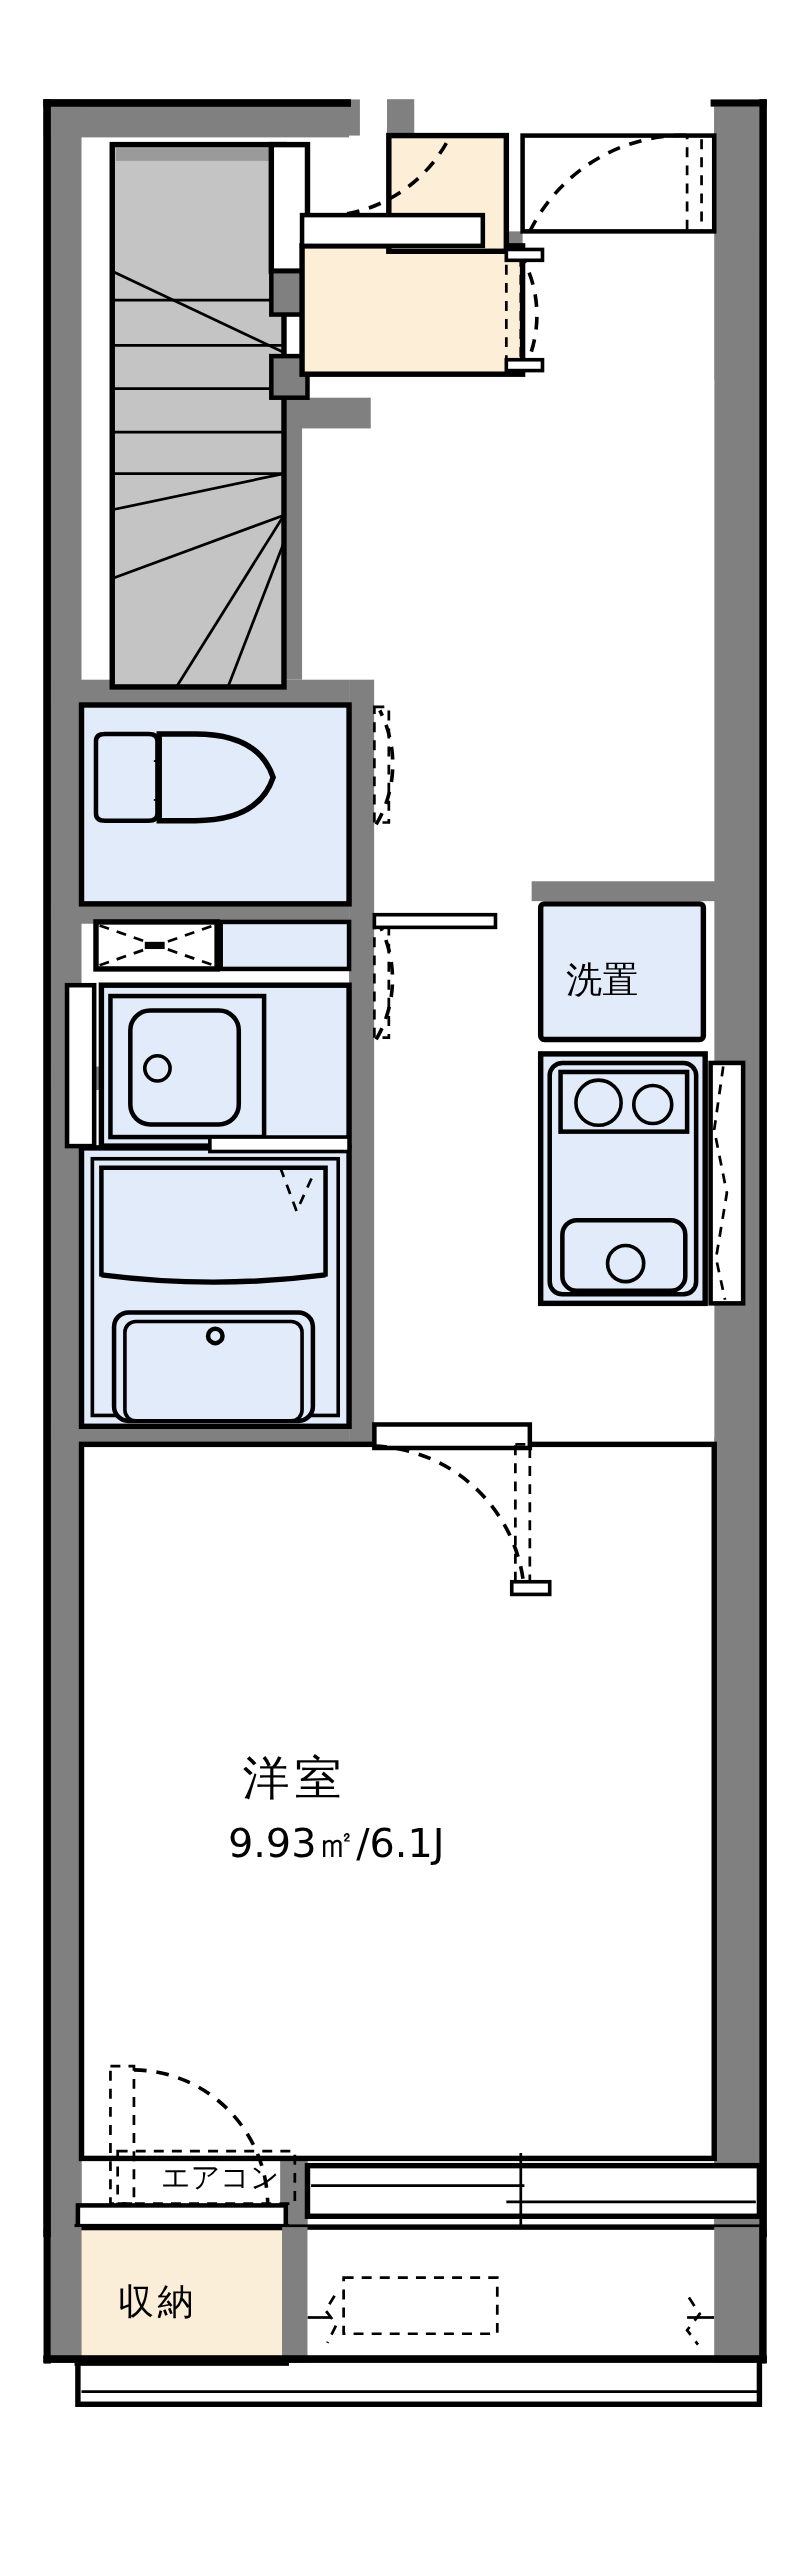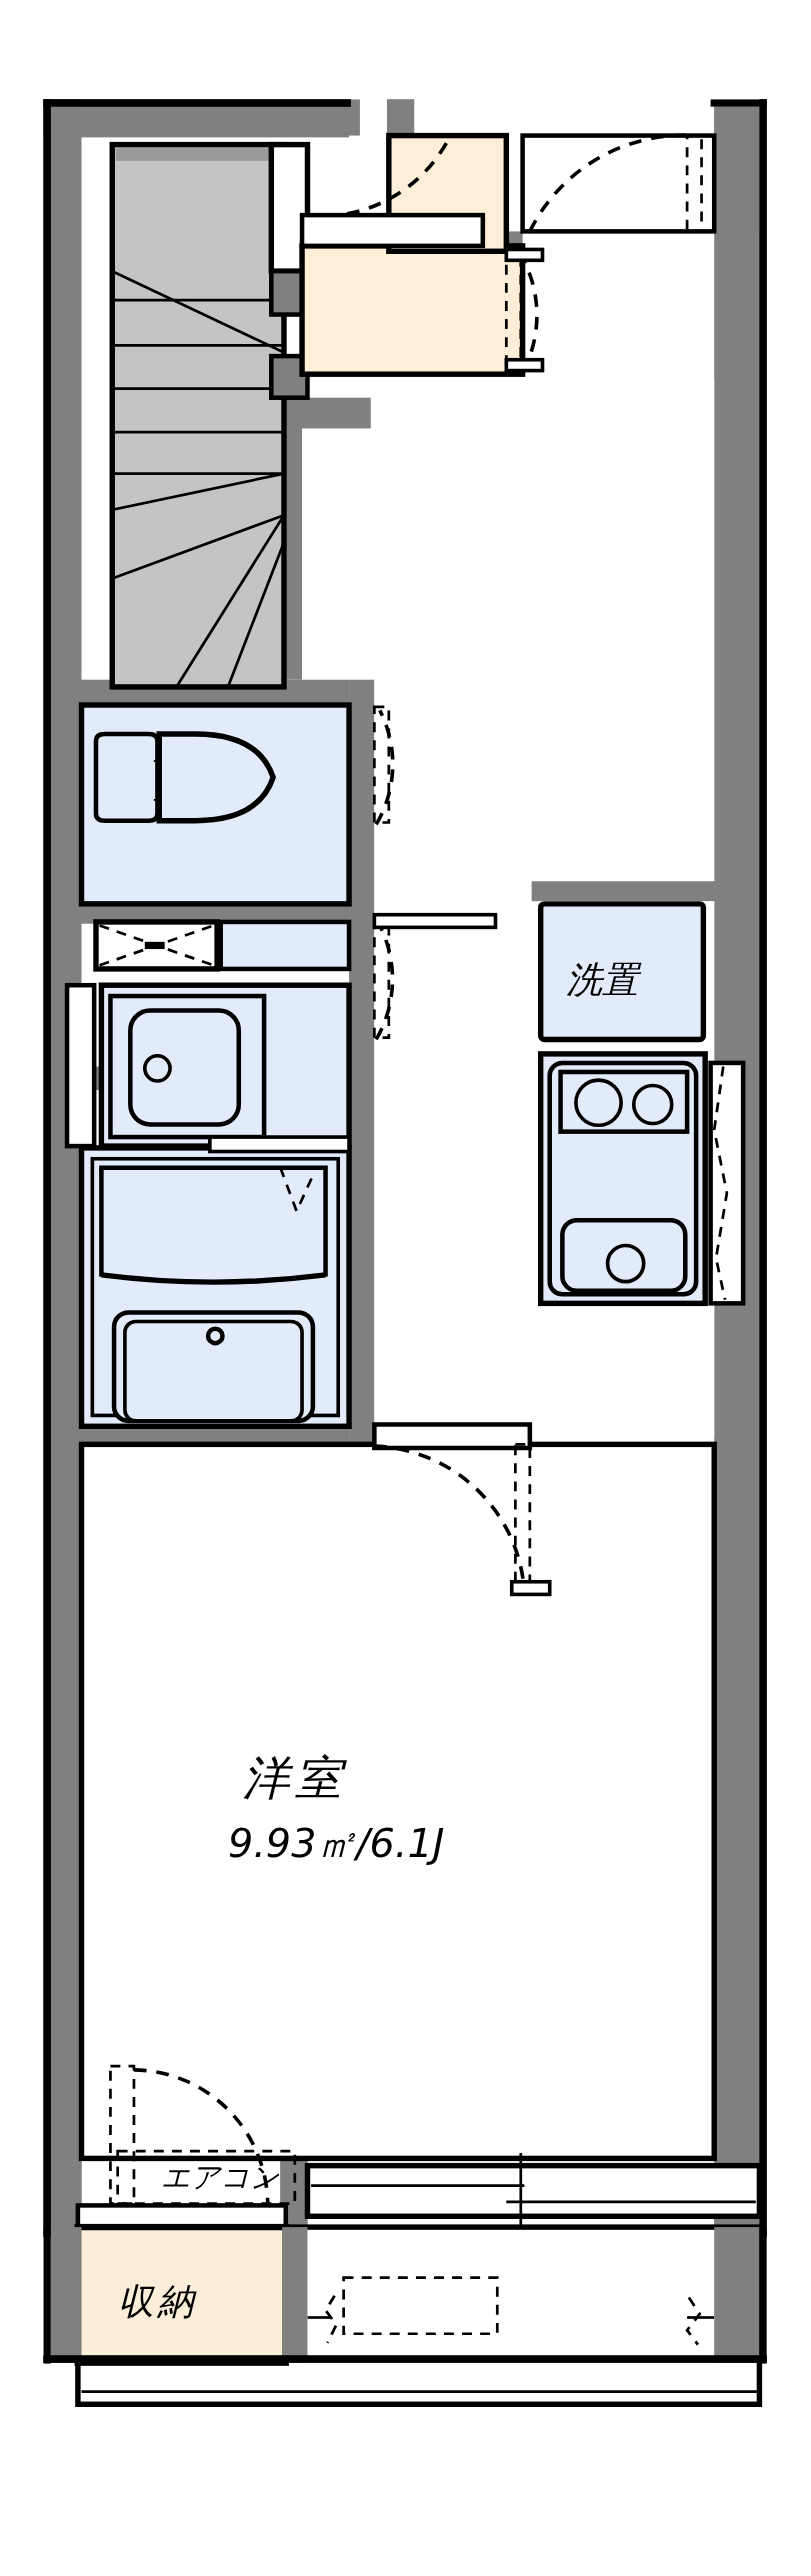--- a/index.html
+++ b/index.html
@@ -11,21 +11,20 @@
     width: 812px;
     height: 2576px;
     font-family: "Liberation Sans", "DejaVu Sans", sans-serif;
     overflow: hidden;
   }
   #floorplan-root {
     position: relative;
     width: 736px;
     height: 2576px;
     background: #ffffff;
-    font-style: italic;
   }
   svg#plan-svg {
     display: block;
     width: 812px;
     height: 2576px;
   }
   .wall-fill   { fill: #808080; }
   .thin        { stroke: #000000; stroke-width: 3; fill: none; }
   .hair        { stroke: #000000; stroke-width: 2; fill: none; }
   .room-label  { font-family: "DejaVu Sans", sans-serif; fill: #000000; }

